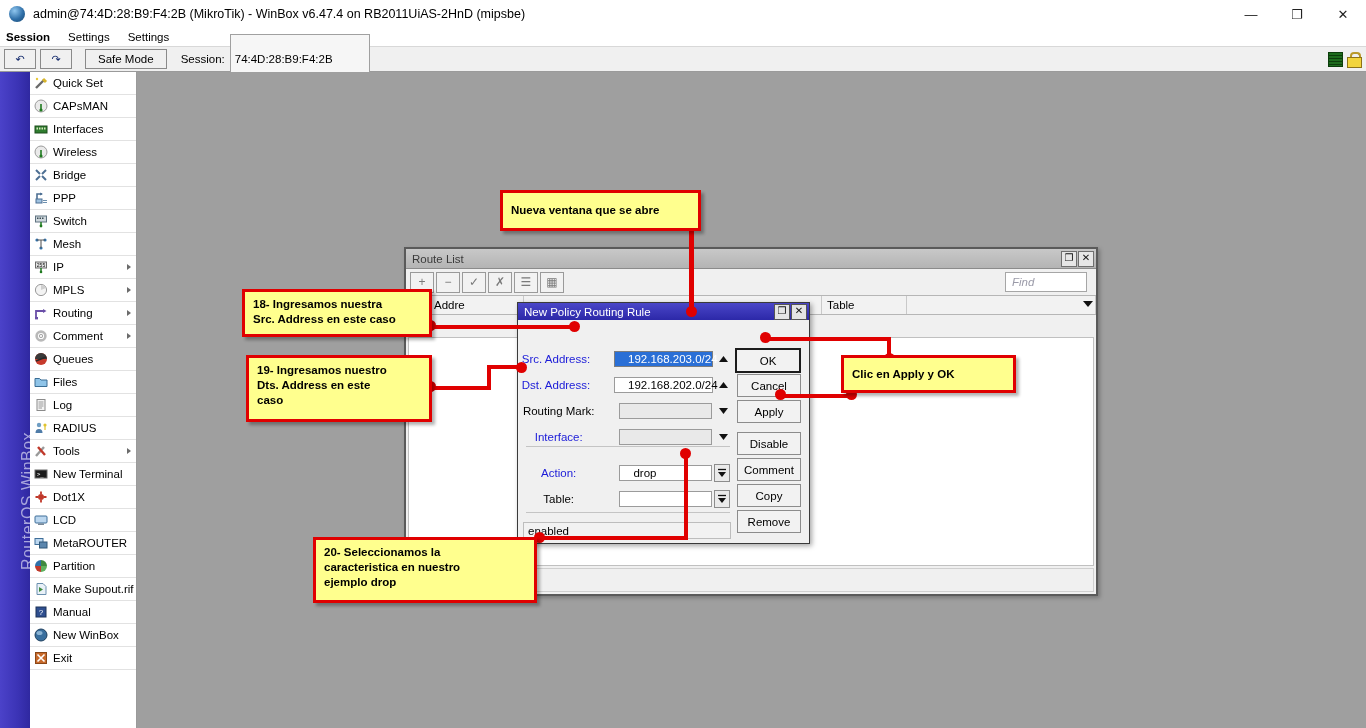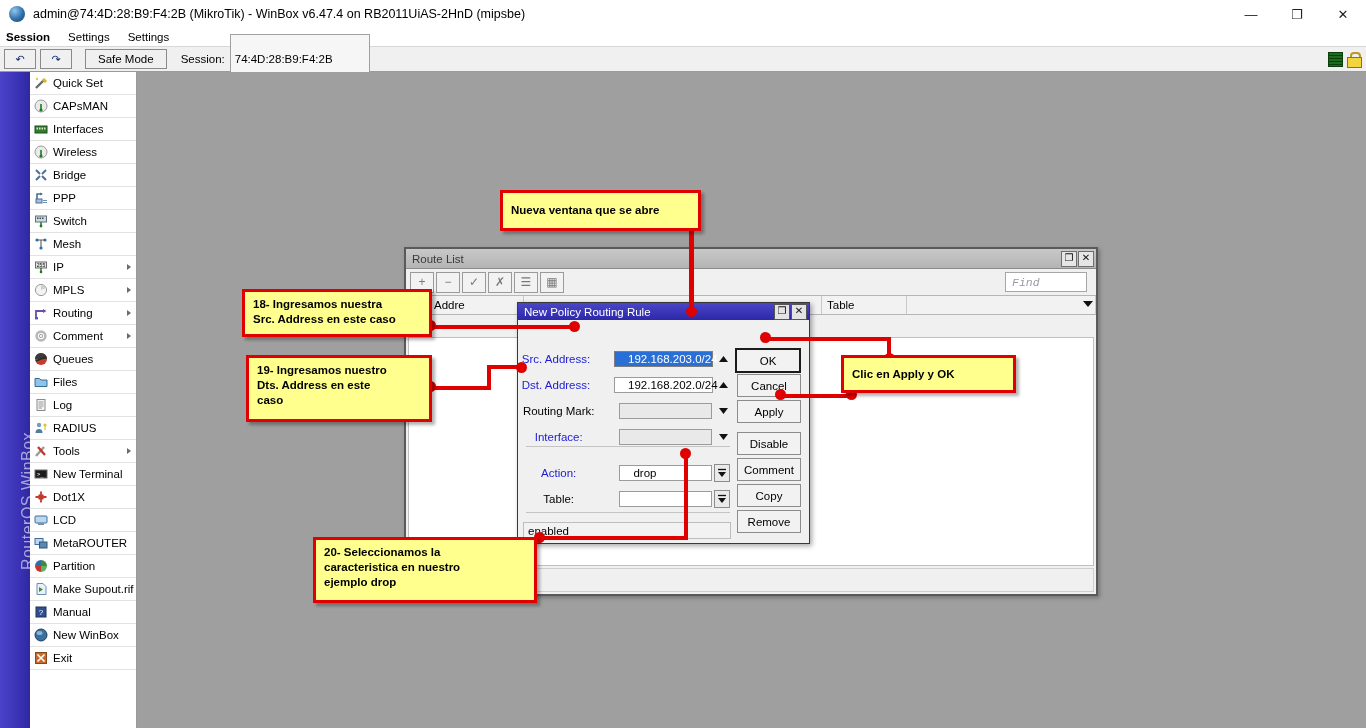--- a/index.html
+++ b/index.html
@@ -203,21 +203,21 @@
     width: 22px; height: 19px; margin-right: 2px;
     border: 1px solid #9a9a9a; background: #f2f2f2;
     display: flex; align-items: center; justify-content: center;
     color: #7a7a7a; font-size: 12px;
   }
   .rl-find {
     position: absolute; right: 9px; top: 3px;
     width: 74px; height: 18px;
     border: 1px solid #a6a6a6; background: #fff;
     display: flex; align-items: center; padding-left: 6px;
-    font-size: 11.5px; color: #9a9aa8; font-style: italic; font-family: Liberation Mono, monospace;
+    font-size: 11.5px; color: #9a9aa8; font-style: italic;
   }
   .rl-colhdr {
     height: 18px; display: flex;
     background: #f2f2f2;
     border-top: 1px solid #b6b6b6;
     border-bottom: 1px solid #b6b6b6;
     font-size: 11.5px; color: #000;
     position: relative;
   }
   .rl-col {

